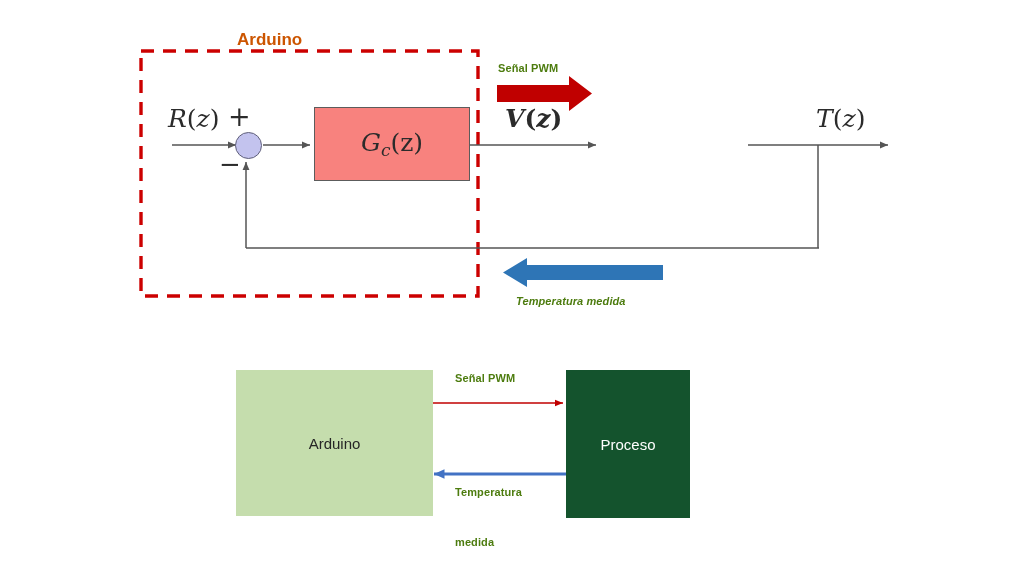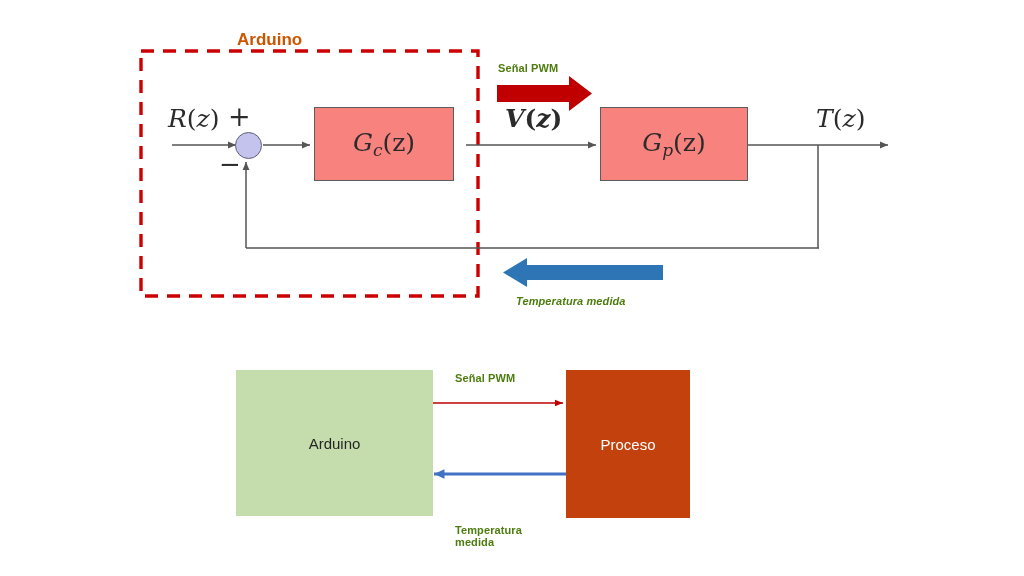--- a/index.html
+++ b/index.html
@@ -75,21 +75,21 @@
   
   .proc-block {
     position: absolute;
     box-sizing: border-box;
   }
   .gblock {
     background: #F8827E;
     border: 1.6px solid #5c5c5c;
   }
   .greenblock { background: #C5DDAD; }
-  .blueblock  { background: #c2410c; }
+  .blueblock  { background: #14532d; }
 
   .center-txt {
     position: absolute;
     left: 0; right: 0; top: 0; bottom: 0;
     display: flex;
     align-items: center;
     justify-content: center;
     text-align: center;
   }
 
@@ -140,31 +140,26 @@
 
     <path d="M497,85 L569,85 L569,76 L592,93.5 L569,111 L569,102 L497,102 Z" fill="#C00000"></path>
 
     <path d="M663,265 L527,265 L527,258 L503,272.5 L527,287 L527,280 L663,280 Z" fill="#2E75B6"></path>
 
     <line x1="432" y1="403" x2="563" y2="403" stroke="#C00000" stroke-width="1.4" marker-end="url(#ah-red-thin)"></line>
 
     <line x1="566" y1="474" x2="434" y2="474" stroke="#4272C4" stroke-width="3.2" marker-end="url(#ah-blue-thin)"></line>
   </svg>
 
-  <div class="proc-block gblock" style="left:314px; top:107px; width:140px; height:74px;">
+  <div class="proc-block gblock" style="left:314px; top:107px; width:156px; height:74px;">
     <div class="center-txt">
       <span class="math" style="font-size:25px;"><span>G</span><span class="sub">c</span><span class="paren">(z)</span></span>
     </div>
   </div>
 
-  <div class="proc-block gblock" style="left:600px; top:107px; width:148px; height:74px;">
-    <div class="center-txt">
-      <span class="math" style="font-size:25px;"><span>G</span><span class="sub">p</span><span class="paren">(z)</span></span>
-    </div>
-  </div>
 
   <div class="sumnode" style="left:235px; top:132px; width:27px; height:27px;"></div>
 
   <div class="abs sign" style="left:228px; top:101px; font-size:27px;">+</div>
   <div class="abs sign" style="left:219px; top:149px; font-size:26px;">−</div>
 
   <div class="abs math" style="left:168px; top:104px; font-size:25px;text-align:center;"><span>R</span><span class="paren">(</span>z<span class="paren">)</span></div>
 
   <div class="abs math" style="left:505px; top:104px; font-size:25px;font-weight:bold;"><span>V</span><span class="paren">(</span>z<span class="paren">)</span></div>
 
@@ -183,16 +178,16 @@
   </div>
 
   <div class="proc-block blueblock" style="left:566px; top:370px; width:124px; height:148px;">
     <div class="center-txt">
       <span class="blocklabel" style="color:#ffffff;">Proceso</span>
     </div>
   </div>
 
   <div class="abs anno" style="left:455px; top:372px;">Señal PWM</div>
 
-  <div class="abs anno" style="left:455px; top:486px;margin-top:38px;">Temperatura</div>
+  <div class="abs anno" style="left:455px; top:486px;">Temperatura</div>
   <div class="abs anno" style="left:455px; top:536px;">medida</div>
 
 </div>
 
 </body></html>

